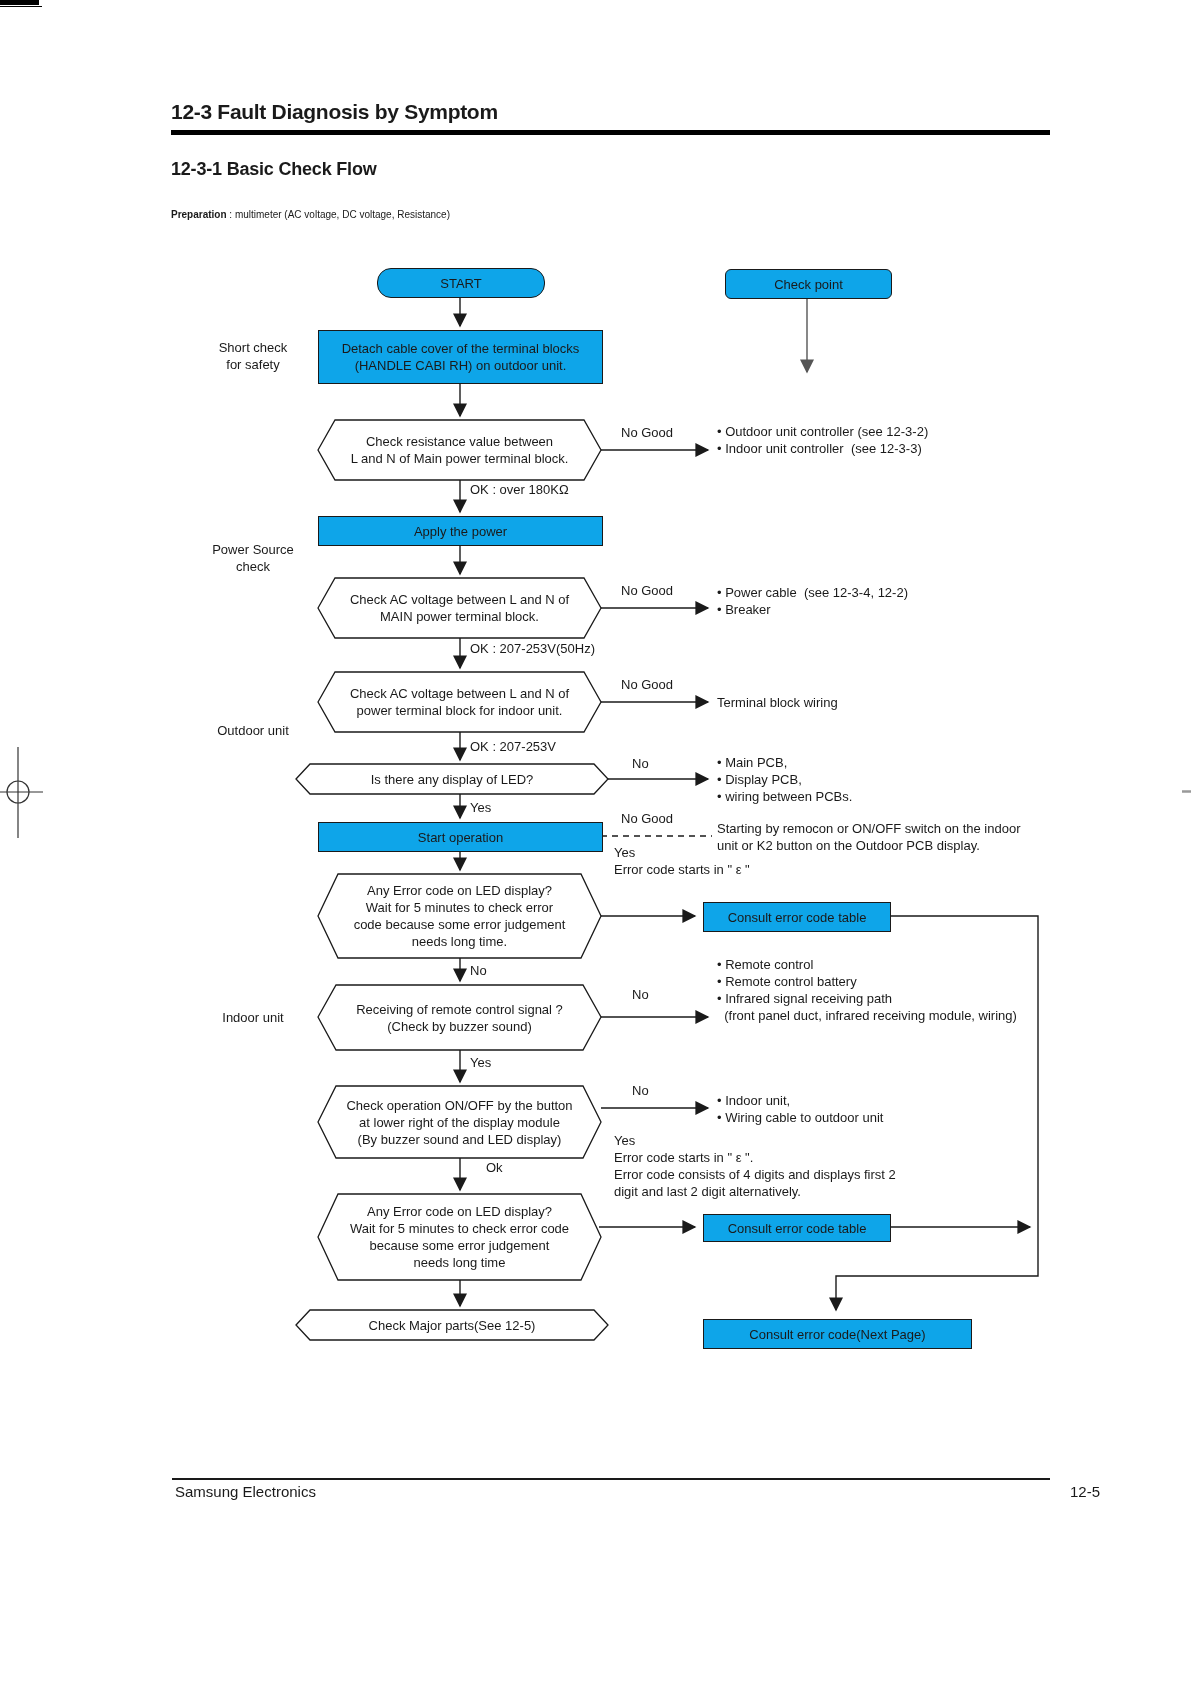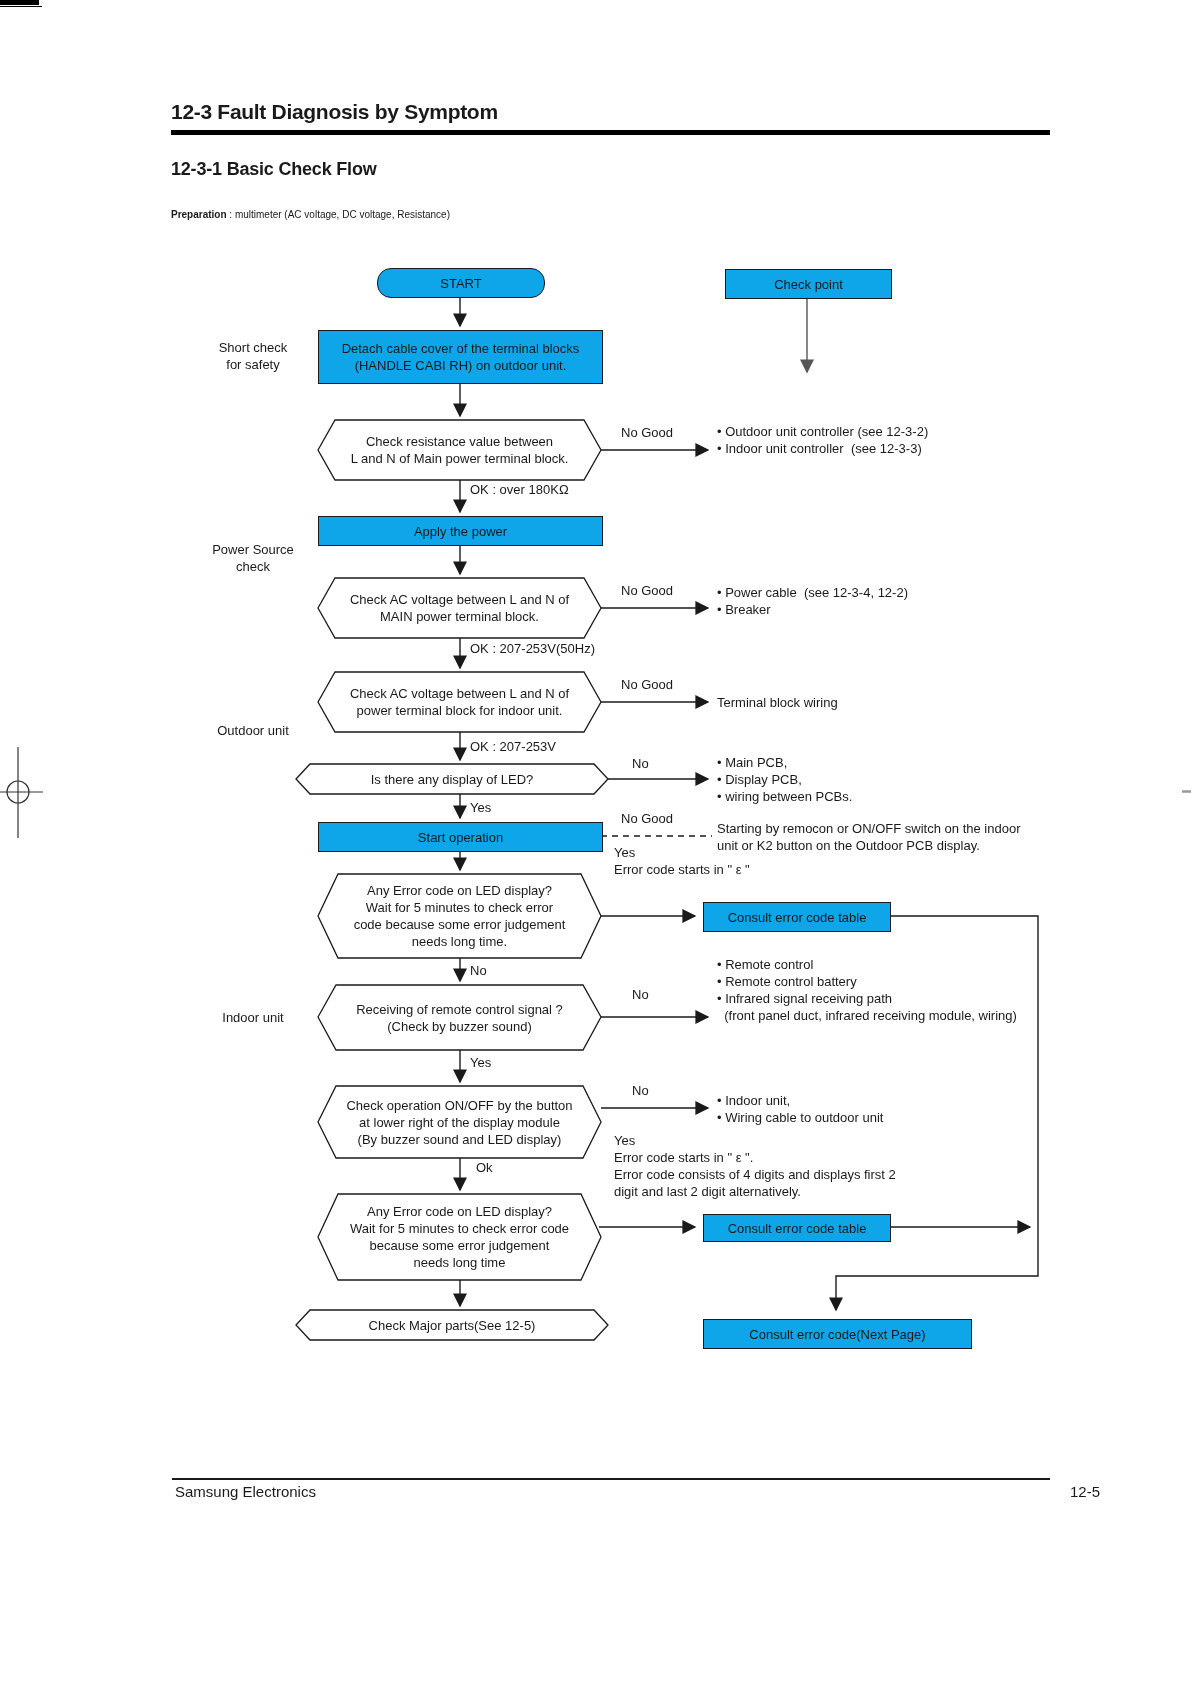--- a/index.html
+++ b/index.html
@@ -100,21 +100,21 @@
       <polygon points="296,779 310,764 594,764 608,779 594,794 310,794"></polygon>
       <polygon points="318,916 338,874 581,874 601,916 581,958 338,958"></polygon>
       <polygon points="318,1017 336,985 583,985 601,1017 583,1050 336,1050"></polygon>
       <polygon points="318,1122 336,1086 583,1086 601,1122 583,1158 336,1158"></polygon>
       <polygon points="318,1237 338,1194 581,1194 601,1237 581,1280 338,1280"></polygon>
       <polygon points="296,1325 310,1310 594,1310 608,1325 594,1340 310,1340"></polygon>
     </g>
   </svg>
 
   <div class="rbox" style="left:377px;top:268px;width:166px;height:28px;border-radius:14px;">START</div>
-  <div class="rbox" style="left:725px;top:269px;width:165px;height:28px;">Check point</div>
+  <div class="rbox" style="left:725px;top:269px;width:165px;height:28px;border-radius:6px;">Check point</div>
   <div class="rbox" style="left:318px;top:330px;width:283px;height:52px;">Detach cable cover of the terminal blocks
 (HANDLE CABI RH) on outdoor unit.</div>
   <div class="rbox" style="left:318px;top:516px;width:283px;height:28px;">Apply the power</div>
   <div class="rbox" style="left:318px;top:822px;width:283px;height:28px;">Start operation</div>
   <div class="rbox" style="left:703px;top:902px;width:186px;height:28px;">Consult error code table</div>
   <div class="rbox" style="left:703px;top:1214px;width:186px;height:26px;">Consult error code table</div>
   <div class="rbox" style="left:703px;top:1319px;width:267px;height:28px;">Consult error code(Next Page)</div>
 
   <div class="hextxt" style="left:318px;top:420px;width:283px;height:60px;">Check resistance value between
 L and N of Main power terminal block.</div>
@@ -157,21 +157,21 @@
   <div class="txt" style="left:614px;top:844px;">Yes
 Error code starts in " ε "</div>
   <div class="txt" style="left:470px;top:962px;">No</div>
   <div class="txt" style="left:632px;top:986px;">No</div>
   <div class="txt" style="left:470px;top:1054px;">Yes</div>
   <div class="txt" style="left:632px;top:1082px;">No</div>
   <div class="txt" style="left:614px;top:1132px;">Yes
 Error code starts in " ε ".
 Error code consists of 4 digits and displays first 2
 digit and last 2 digit alternatively.</div>
-  <div class="txt" style="left:476px;top:1159px;text-align:center;">Ok</div>
+  <div class="txt" style="left:486px;top:1159px;text-align:center;">Ok</div>
 
   <div class="txt" style="left:717px;top:423px;">• Outdoor unit controller (see 12-3-2)
 • Indoor unit controller  (see 12-3-3)</div>
   <div class="txt" style="left:717px;top:584px;">• Power cable  (see 12-3-4, 12-2)
 • Breaker</div>
   <div class="txt" style="left:717px;top:694px;">Terminal block wiring</div>
   <div class="txt" style="left:717px;top:754px;">• Main PCB,
 • Display PCB,
 • wiring between PCBs.</div>
   <div class="txt" style="left:717px;top:820px;">Starting by remocon or ON/OFF switch on the indoor

